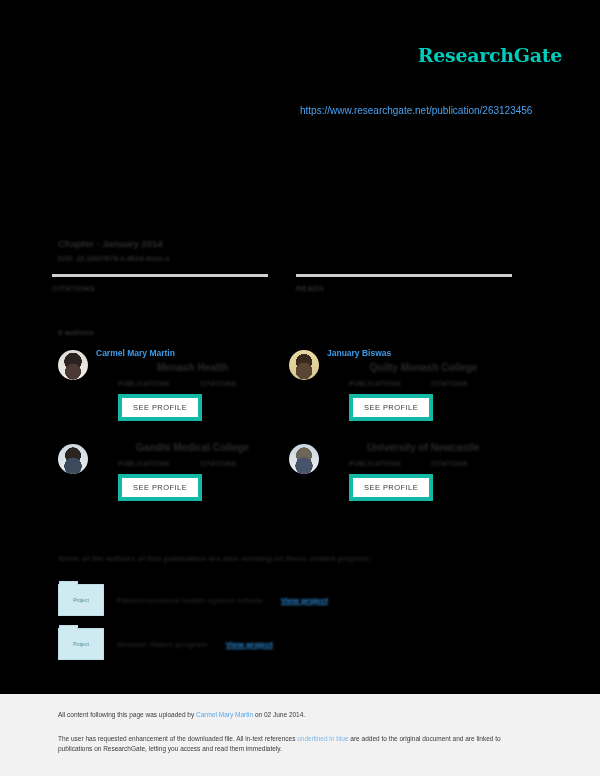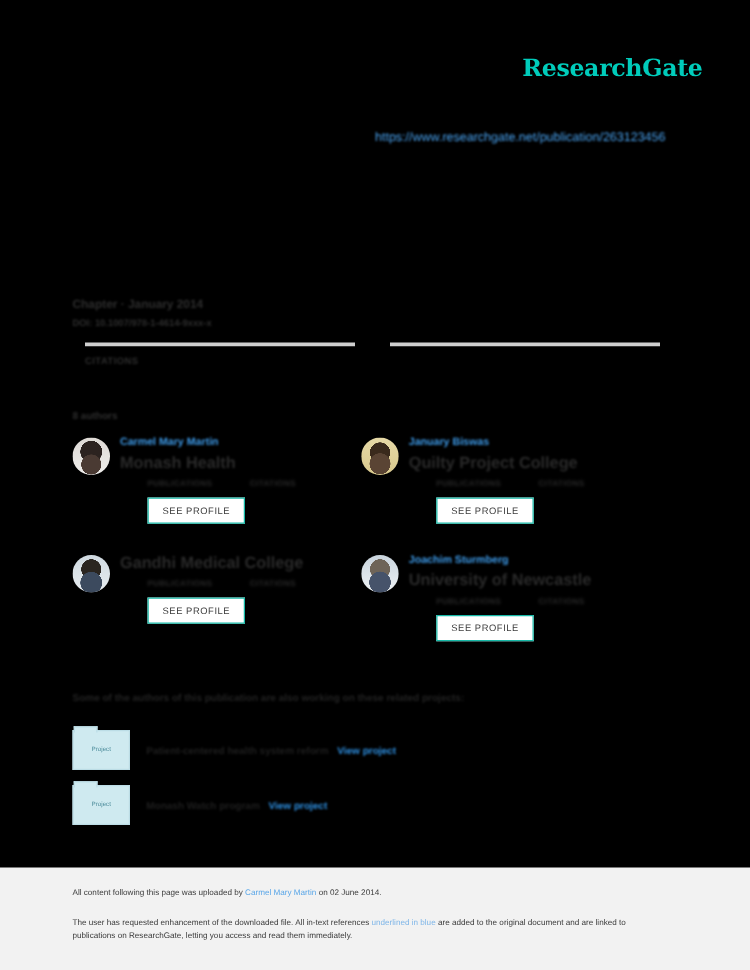--- a/index.html
+++ b/index.html
@@ -67,21 +67,21 @@
     font-weight: bold;
     color: #2E2E2E;
     filter: blur(0.9px);
     margin: 0;
     white-space: nowrap;
   }
 
   
   .stats {
     position: absolute;
-    left: 68px;
+    left: 52px;
     top: 274px;
     width: 460px;
     display: flex;
     gap: 28px;
   }
   .stat-col {
     width: 216px;
   }
   .stat-rule {
     height: 3px;
@@ -155,45 +155,46 @@
 
   .author-name {
     font-size: 8.5px;
     font-weight: bold;
     color: #3E9BE9;
     filter: blur(0.75px);
     white-space: nowrap;
     margin-bottom: 4px;
   }
   .author-affil {
-    font-size: 13px;
+    font-size: 10px;
     font-weight: bold;
     color: #2A2A2A;
     filter: blur(0.85px);
     white-space: nowrap;
     margin-bottom: 7px;
+    text-align: center;
   }
   .author-metrics {
     display: flex;
     gap: 30px;
     padding-left: 22px;
     margin-bottom: 7px;
   }
   .metric-label {
     font-size: 6.5px;
     font-weight: bold;
     letter-spacing: 0.3px;
     color: #2A2A2A;
     filter: blur(1.1px);
     white-space: nowrap;
   }
   .see-profile {
     display: inline-block;
     background: #FFFFFF;
-    border: 1px solid #14b8a6;
+    border: 4px solid #14b8a6;
     color: #3C3C3C;
     font-size: 7.5px;
     letter-spacing: 0.45px;
     padding: 5px 11px;
     margin-left: 22px;
     white-space: nowrap;
   }
 
   
   .projects-heading {
@@ -248,21 +249,22 @@
   }
   .project-text {
     font-size: 8px;
     font-weight: bold;
     color: #1F1F1F;
     filter: blur(0.8px);
     white-space: nowrap;
   }
   .project-link {
     color: #2E8FE0;
-    margin-left: 7px;
+    margin-left: 18px;
+    text-decoration: underline;
   }
 
   
   .footer {
     position: absolute;
     left: 0;
     top: 694px;
     width: 600px;
     height: 82px;
     background: #F2F2F2;
@@ -302,20 +304,21 @@
     <p class="doi">DOI: 10.1007/978-1-4614-9xxx-x</p>
   </div>
 
   <div class="stats">
     <div class="stat-col">
       <div class="stat-rule"></div>
       <div class="stat-label">CITATIONS</div>
     </div>
     <div class="stat-col">
       <div class="stat-rule"></div>
+      <div class="stat-label">READS</div>
     </div>
   </div>
 
   <div class="authors-count">8 authors</div>
 
   <div class="authors-grid">
 
     <div class="author">
       <div class="avatar av-1">
           <div class="av-bg"></div>
@@ -330,21 +333,21 @@
         <span class="see-profile">SEE PROFILE</span>
       </div>
     </div>
 
     <div class="author">
       <div class="avatar av-2">
           <div class="av-bg"></div>
         </div>
       <div class="author-body">
         <div class="author-name">January Biswas</div>
-        <div class="author-affil">Quilty Project College</div>
+        <div class="author-affil">Quilty Monash College</div>
         <div class="author-metrics">
           <span class="metric-label">PUBLICATIONS</span>
           <span class="metric-label">CITATIONS</span>
         </div>
         <span class="see-profile">SEE PROFILE</span>
       </div>
     </div>
 
     <div class="author">
       <div class="avatar av-3">
@@ -358,21 +361,20 @@
         </div>
         <span class="see-profile">SEE PROFILE</span>
       </div>
     </div>
 
     <div class="author">
       <div class="avatar av-4">
           <div class="av-bg"></div>
         </div>
       <div class="author-body">
-        <div class="author-name">Joachim Sturmberg</div>
         <div class="author-affil">University of Newcastle</div>
         <div class="author-metrics">
           <span class="metric-label">PUBLICATIONS</span>
           <span class="metric-label">CITATIONS</span>
         </div>
         <span class="see-profile">SEE PROFILE</span>
       </div>
     </div>
 
   </div>

